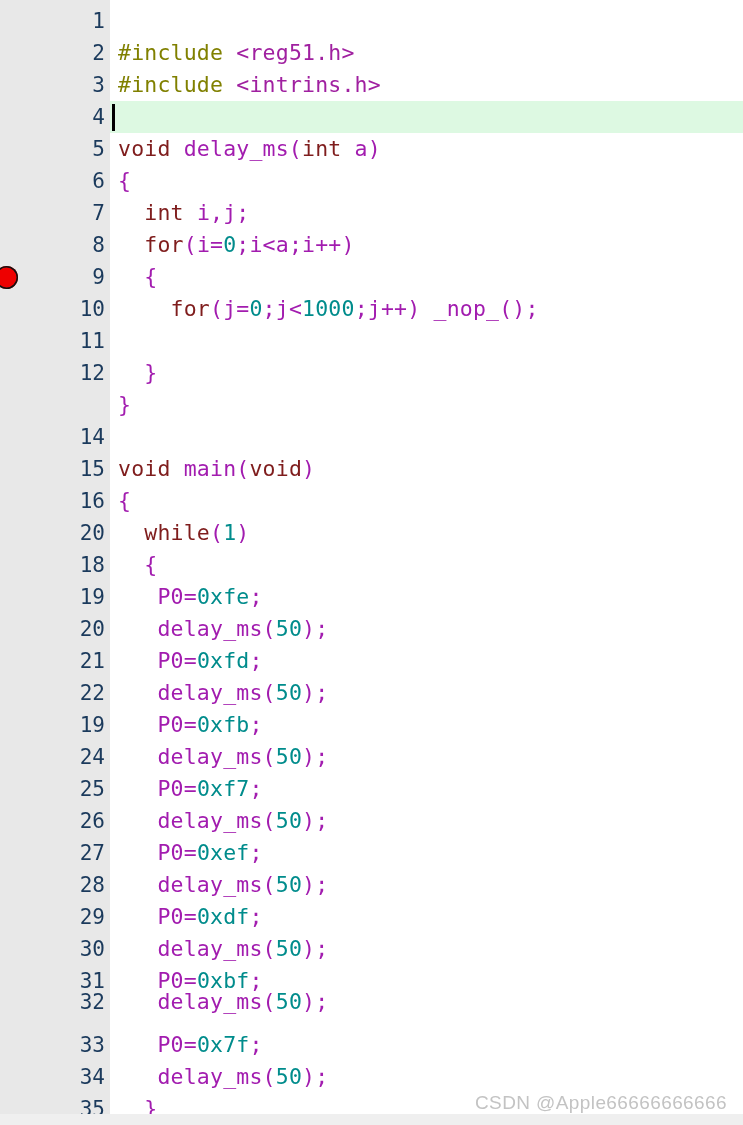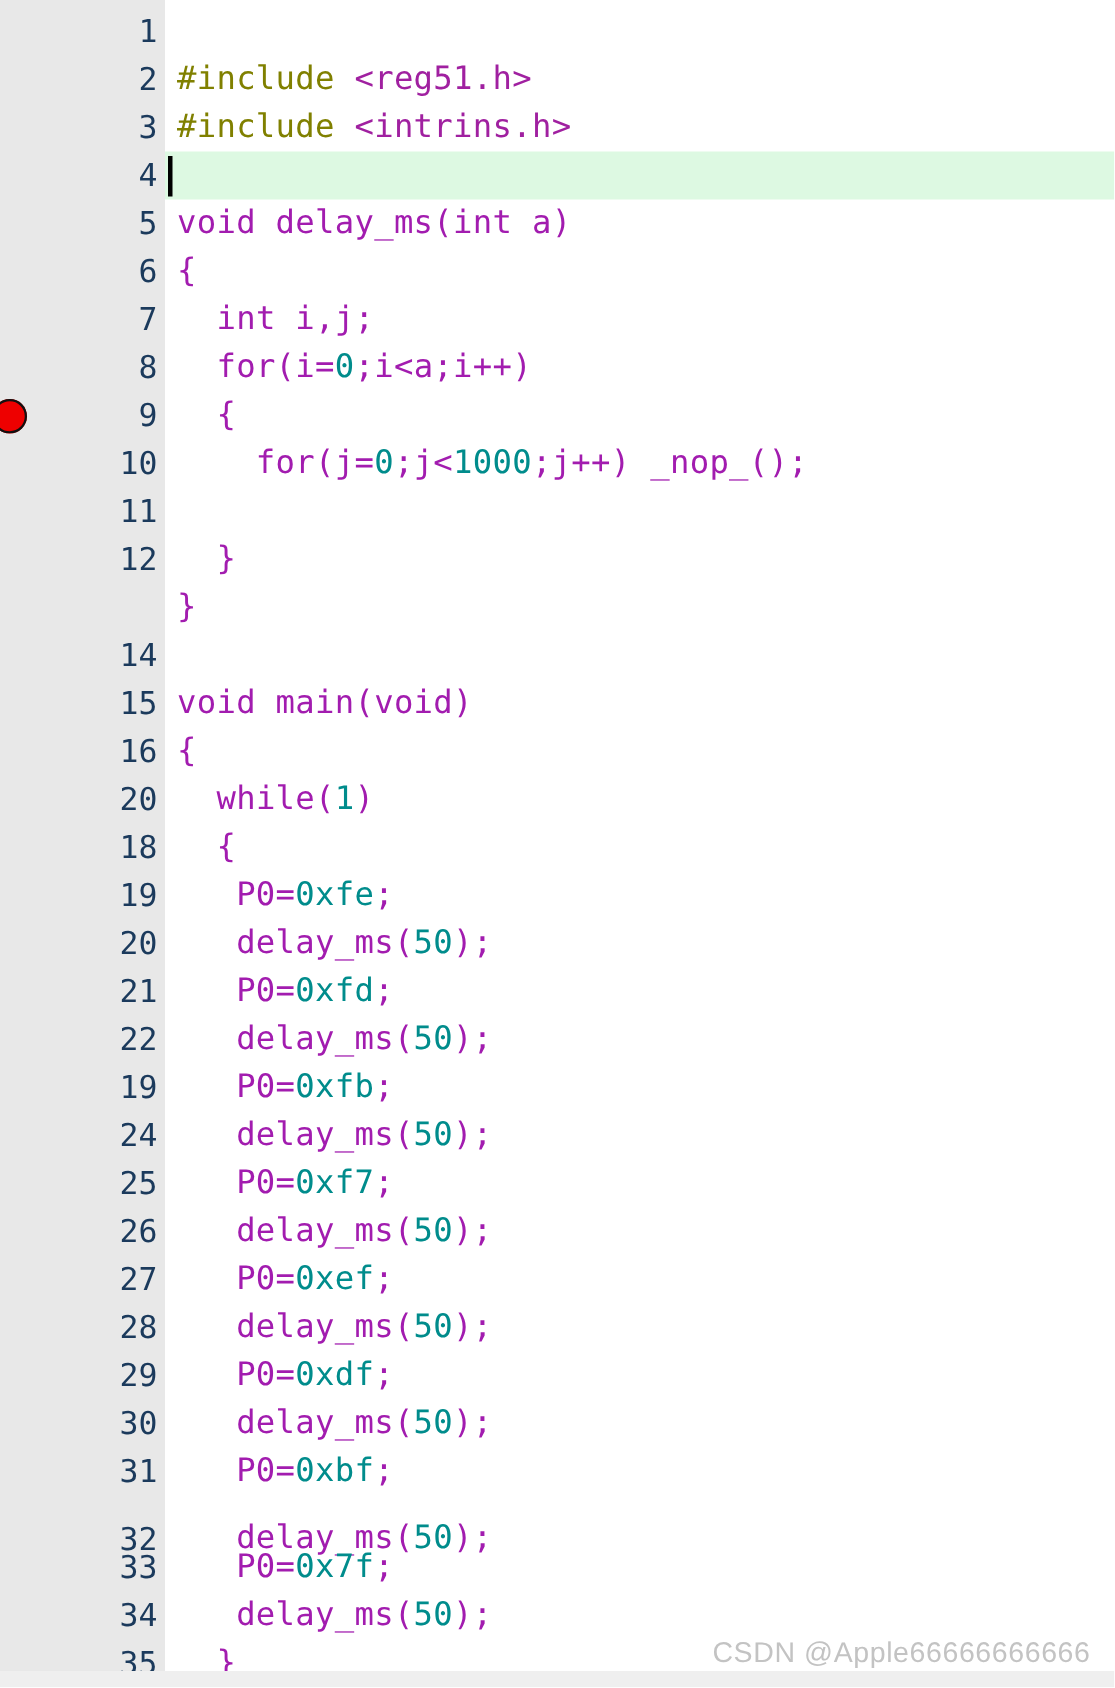--- a/index.html
+++ b/index.html
@@ -84,21 +84,21 @@
     top: 3px;
     width: 3px;
     height: 27px;
     background: #000000;
     z-index: 5;
   }
 
   
   .t-pre   { color: #808000; }
   .t-hdr   { color: #a020a0; }
-  .t-kw    { color: #a21caf; }
+  .t-kw    { color: #7f1d1d; }
   .t-num   { color: #008c8c; }
   .t-id    { color: #a21caf; }
 
   
   #bottom-strip {
     position: absolute;
     left: 0;
     top: 1114px;
     width: 743px;
     height: 11px;
@@ -151,21 +151,21 @@
       <div class="line" style="top: 677px;"><span class="ln">22</span><span class="src"><span class="t-id">   delay_ms(</span><span class="t-num">50</span><span class="t-id">);</span></span></div>
       <div class="line" style="top: 709px;"><span class="ln">19</span><span class="src"><span class="t-id">   P0=</span><span class="t-num">0xfb</span><span class="t-id">;</span></span></div>
       <div class="line" style="top: 741px;"><span class="ln">24</span><span class="src"><span class="t-id">   delay_ms(</span><span class="t-num">50</span><span class="t-id">);</span></span></div>
       <div class="line" style="top: 773px;"><span class="ln">25</span><span class="src"><span class="t-id">   P0=</span><span class="t-num">0xf7</span><span class="t-id">;</span></span></div>
       <div class="line" style="top: 805px;"><span class="ln">26</span><span class="src"><span class="t-id">   delay_ms(</span><span class="t-num">50</span><span class="t-id">);</span></span></div>
       <div class="line" style="top: 837px;"><span class="ln">27</span><span class="src"><span class="t-id">   P0=</span><span class="t-num">0xef</span><span class="t-id">;</span></span></div>
       <div class="line" style="top: 869px;"><span class="ln">28</span><span class="src"><span class="t-id">   delay_ms(</span><span class="t-num">50</span><span class="t-id">);</span></span></div>
       <div class="line" style="top: 901px;"><span class="ln">29</span><span class="src"><span class="t-id">   P0=</span><span class="t-num">0xdf</span><span class="t-id">;</span></span></div>
       <div class="line" style="top: 933px;"><span class="ln">30</span><span class="src"><span class="t-id">   delay_ms(</span><span class="t-num">50</span><span class="t-id">);</span></span></div>
       <div class="line" style="top: 965px;"><span class="ln">31</span><span class="src"><span class="t-id">   P0=</span><span class="t-num">0xbf</span><span class="t-id">;</span></span></div>
-      <div class="line" style="top: 1010px;"><span class="ln">32</span><span class="src"><span class="t-id">   delay_ms(</span><span class="t-num">50</span><span class="t-id">);</span></span></div>
+      <div class="line" style="top: 986px;"><span class="ln">32</span><span class="src"><span class="t-id">   delay_ms(</span><span class="t-num">50</span><span class="t-id">);</span></span></div>
       <div class="line" style="top: 1029px;"><span class="ln">33</span><span class="src"><span class="t-id">   P0=</span><span class="t-num">0x7f</span><span class="t-id">;</span></span></div>
       <div class="line" style="top: 1061px;"><span class="ln">34</span><span class="src"><span class="t-id">   delay_ms(</span><span class="t-num">50</span><span class="t-id">);</span></span></div>
       <div class="line" style="top: 1093px;"><span class="ln">35</span><span class="src"><span class="t-id">  }</span></span></div>
     </div>
 
   <div id="bottom-strip"></div>
 
   <div id="watermark">CSDN @Apple66666666666</div>
 
 </div>

